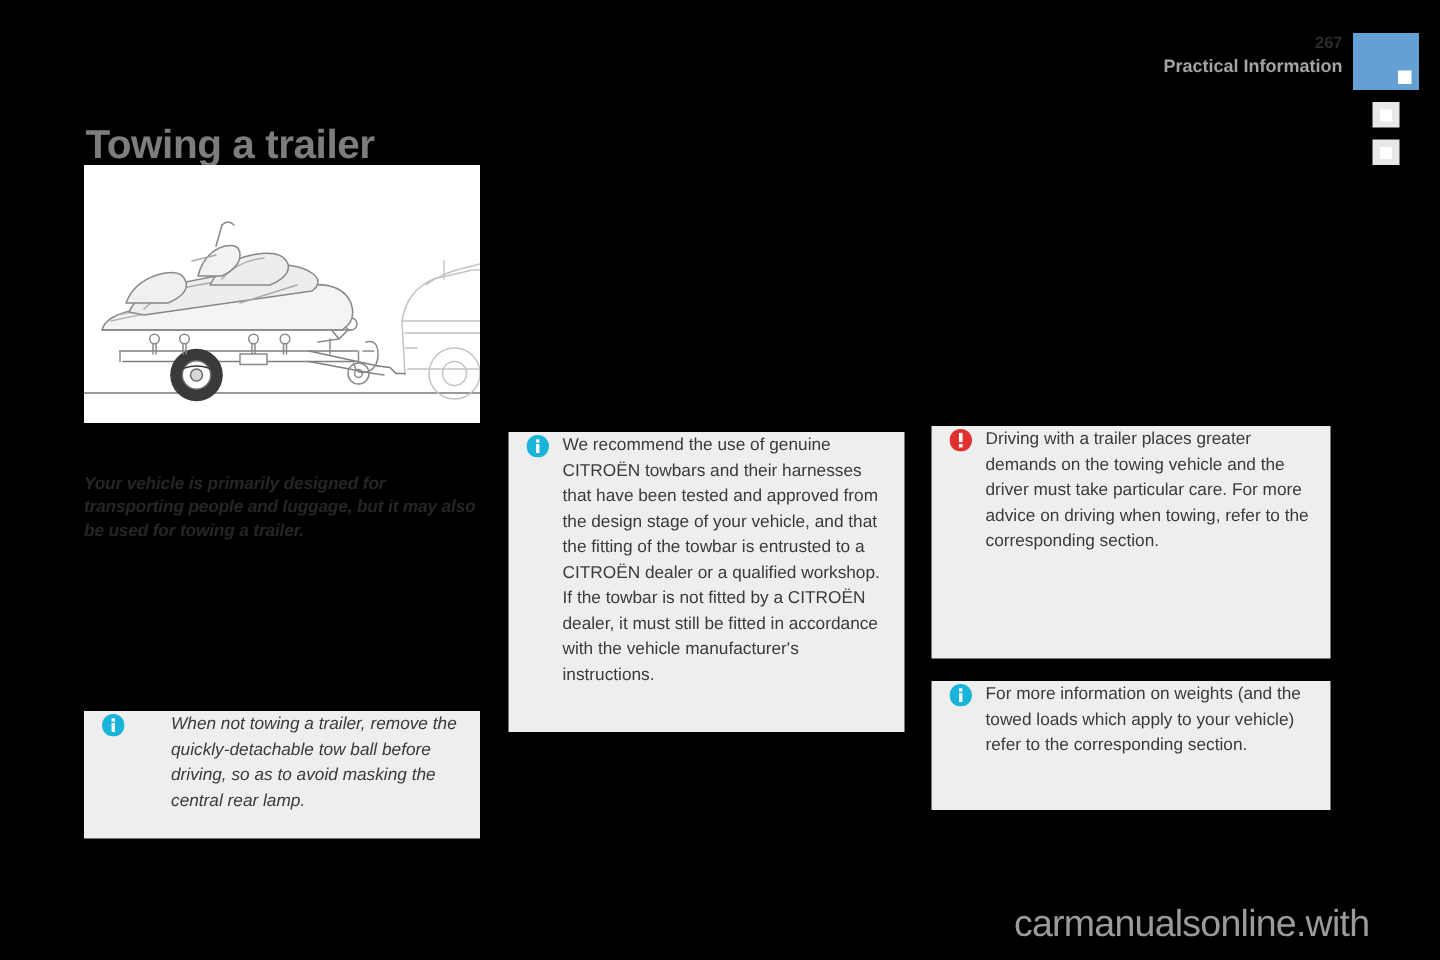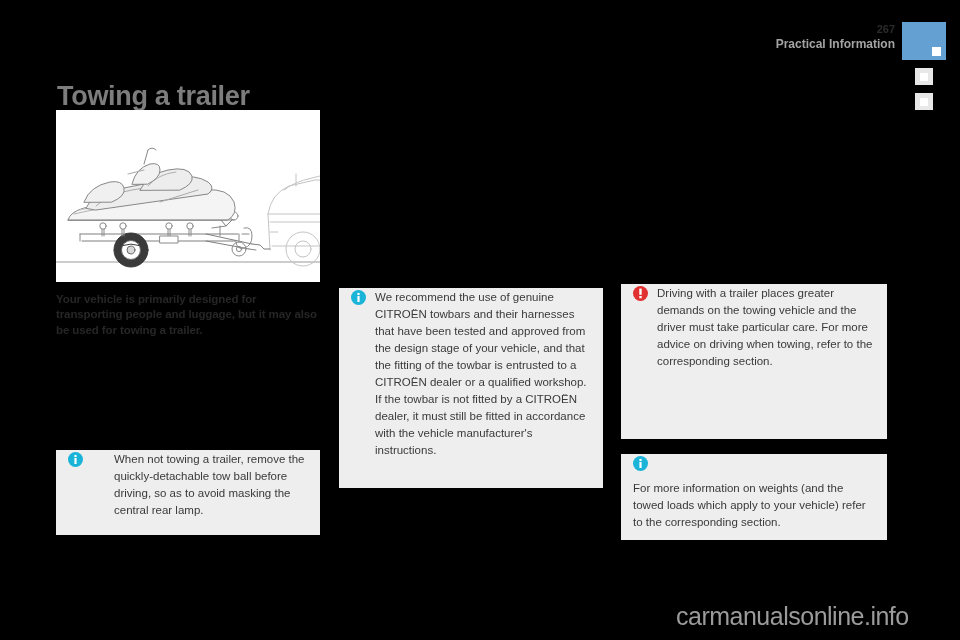--- a/index.html
+++ b/index.html
@@ -95,21 +95,21 @@
     left: 56px;
     top: 110px;
     width: 264px;
     height: 172px;
     background: #ffffff;
     overflow: hidden;
   }
   .figure svg { display: block; }
 
   
-  .col-left  { position: absolute; left: 56px;  top: 280px; width: 264px; }
+  .col-left  { position: absolute; left: 56px;  top: 304px; width: 264px; font-style: italic; }
   .col-mid   { position: absolute; left: 339px; top: 288px; width: 264px; }
   .col-right { position: absolute; left: 621px; top: 284px; width: 266px; }
 
   .intro-text {
     font-size: 11.5px;
     font-weight: bold;
     color: #262626;
     line-height: 15.5px;
     letter-spacing: -0.1px;
   }
@@ -133,21 +133,21 @@
     flex: 0 0 auto;
     width: 15px;
     height: 15px;
     margin-top: 1px;
   }
   .ic svg { display: block; }
 
   .box-left-1  { margin-top: 112px; height: 85px; gap: 31px; }
   .box-mid-1   { height: 200px; }
   .box-right-1 { height: 155px; }
-  .box-right-2 { margin-top: 15px; height: 86px; flex-direction: column; }
+  .box-right-2 { margin-top: 15px; height: 86px; }
 
   
   .watermark {
     position: absolute;
     left: 676px;
     top: 602px;
     font-size: 25px;
     color: #9b9b9b;
     letter-spacing: -0.5px;
     white-space: nowrap;
@@ -297,13 +297,13 @@
       <svg width="15" height="15" viewBox="0 0 15 15" xmlns="http://www.w3.org/2000/svg">
         <circle cx="7.5" cy="7.5" r="7.5" fill="#19b4d8"></circle>
         <rect x="6.4" y="6" width="2.2" height="6" fill="#ffffff"></rect>
         <rect x="6.4" y="2.9" width="2.2" height="2.2" fill="#ffffff"></rect>
       </svg>
     </span>
     <p>For more information on weights (and the towed loads which apply to your vehicle) refer to the corresponding section.</p>
   </div>
 </div>
 
-<div class="watermark">carmanualsonline.info</div>
+<div class="watermark">carmanualsonline.with</div>
 
 </body></html>

